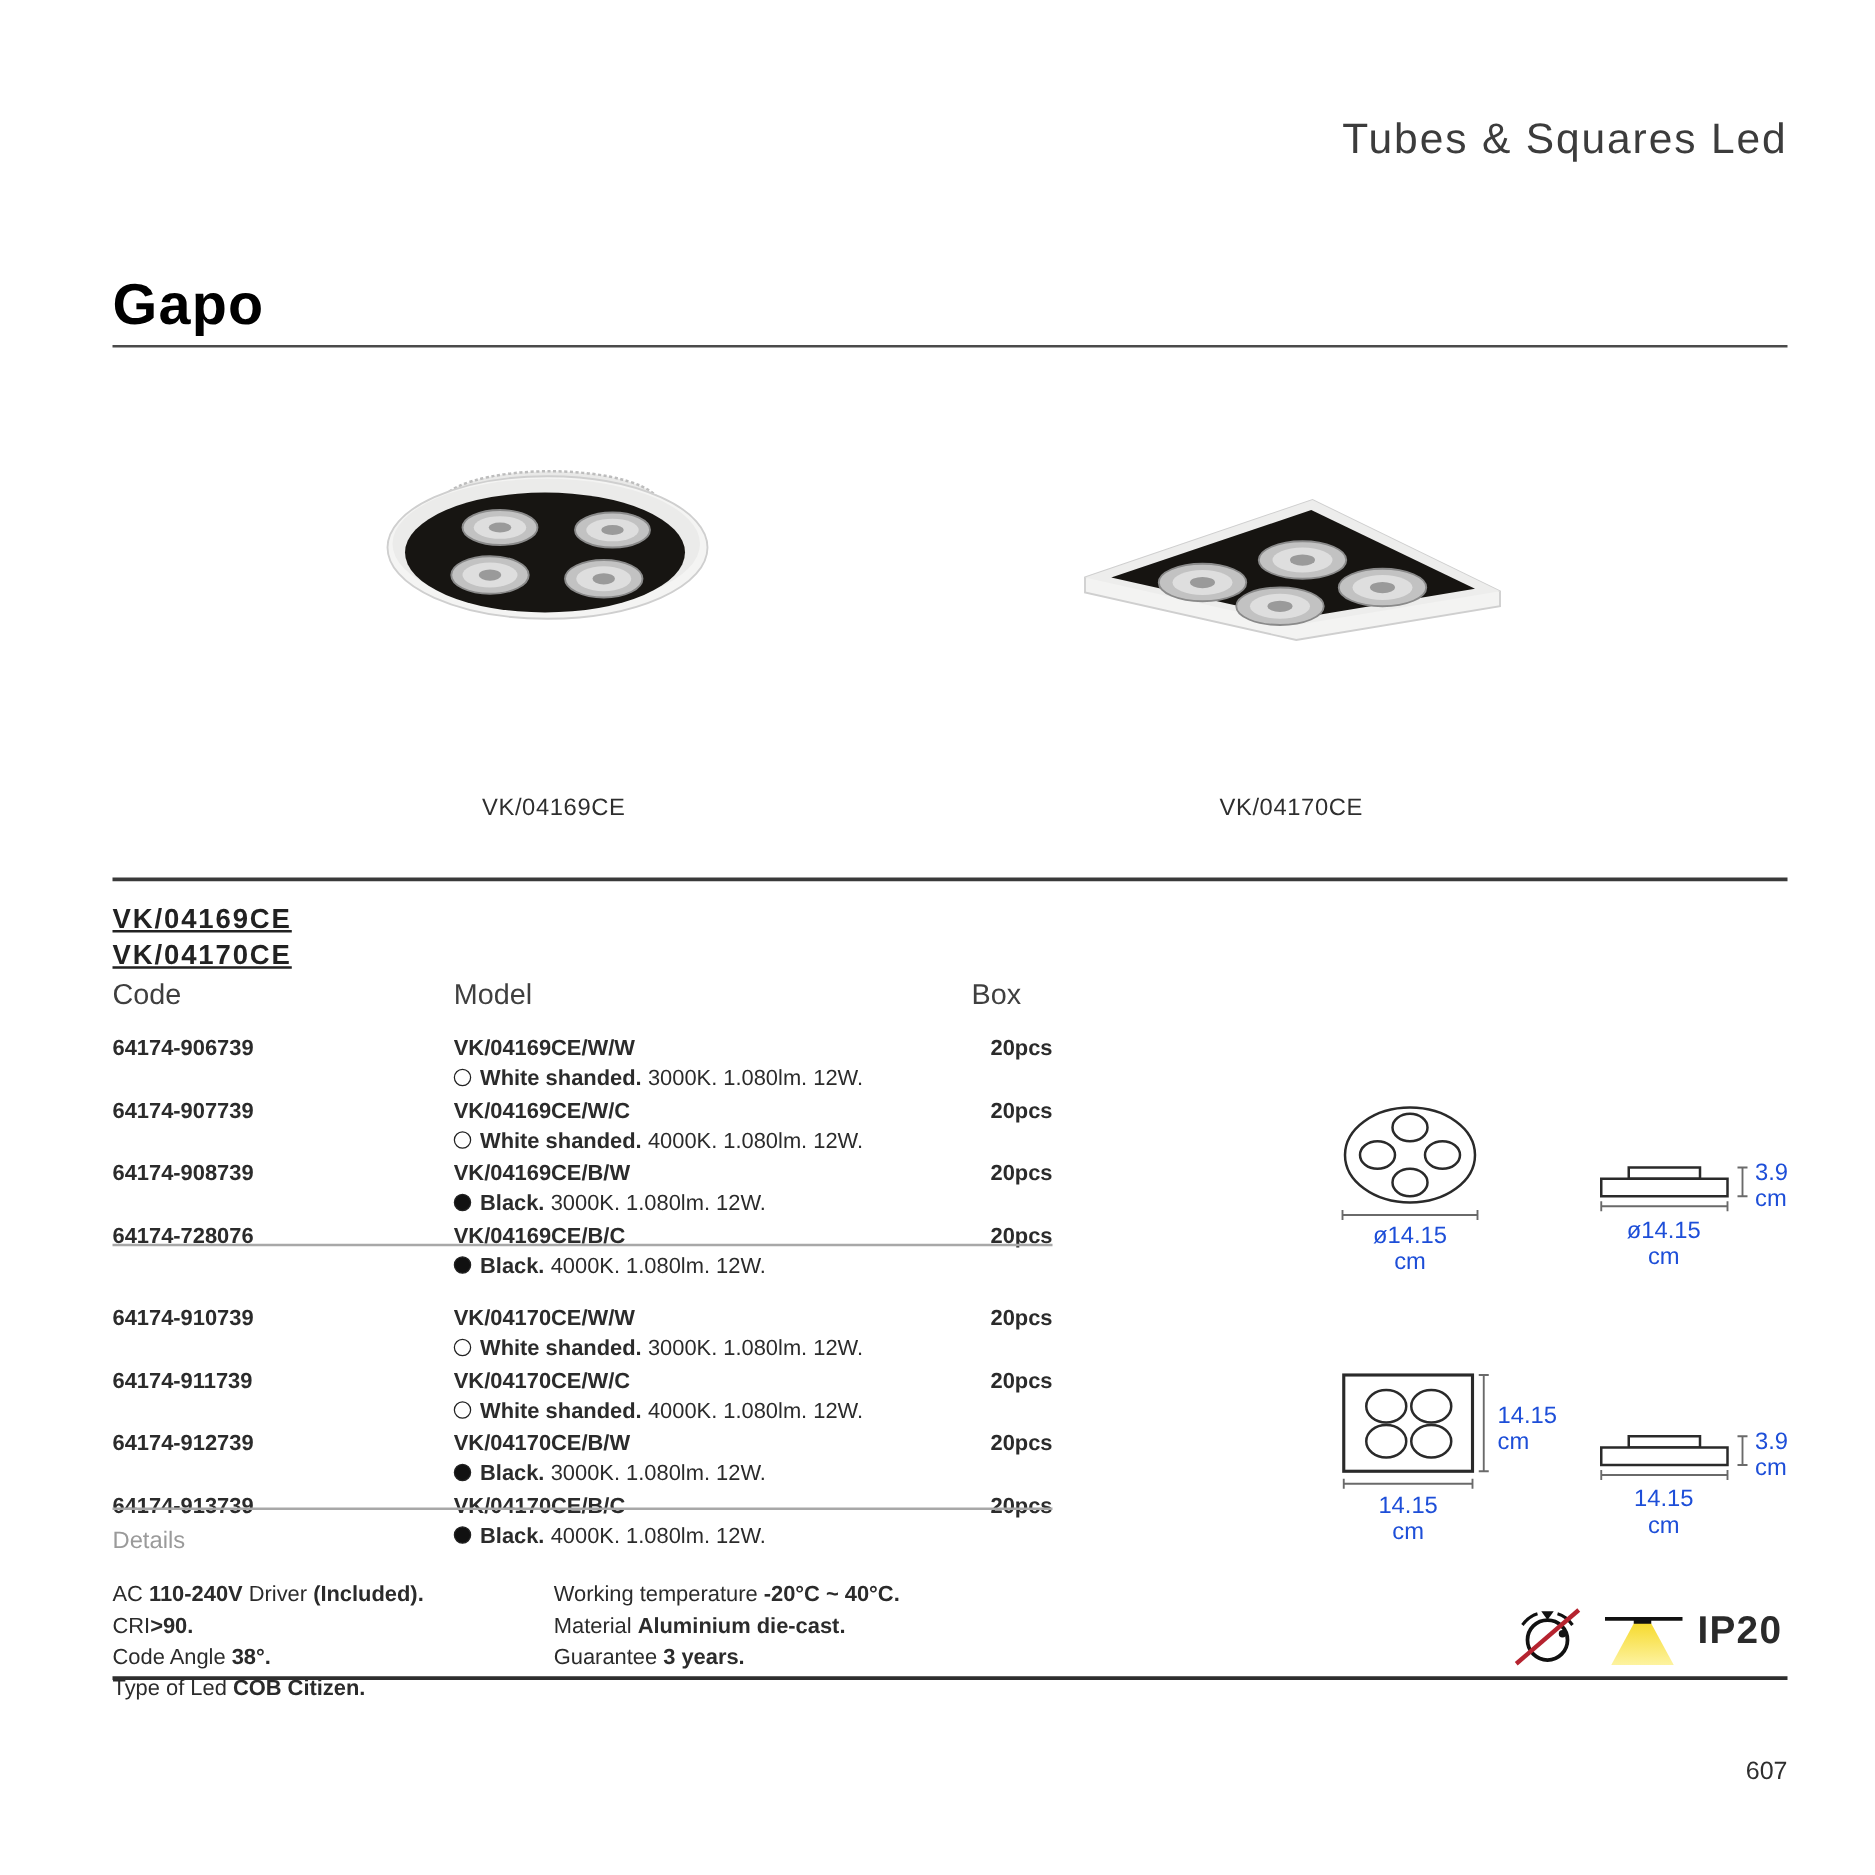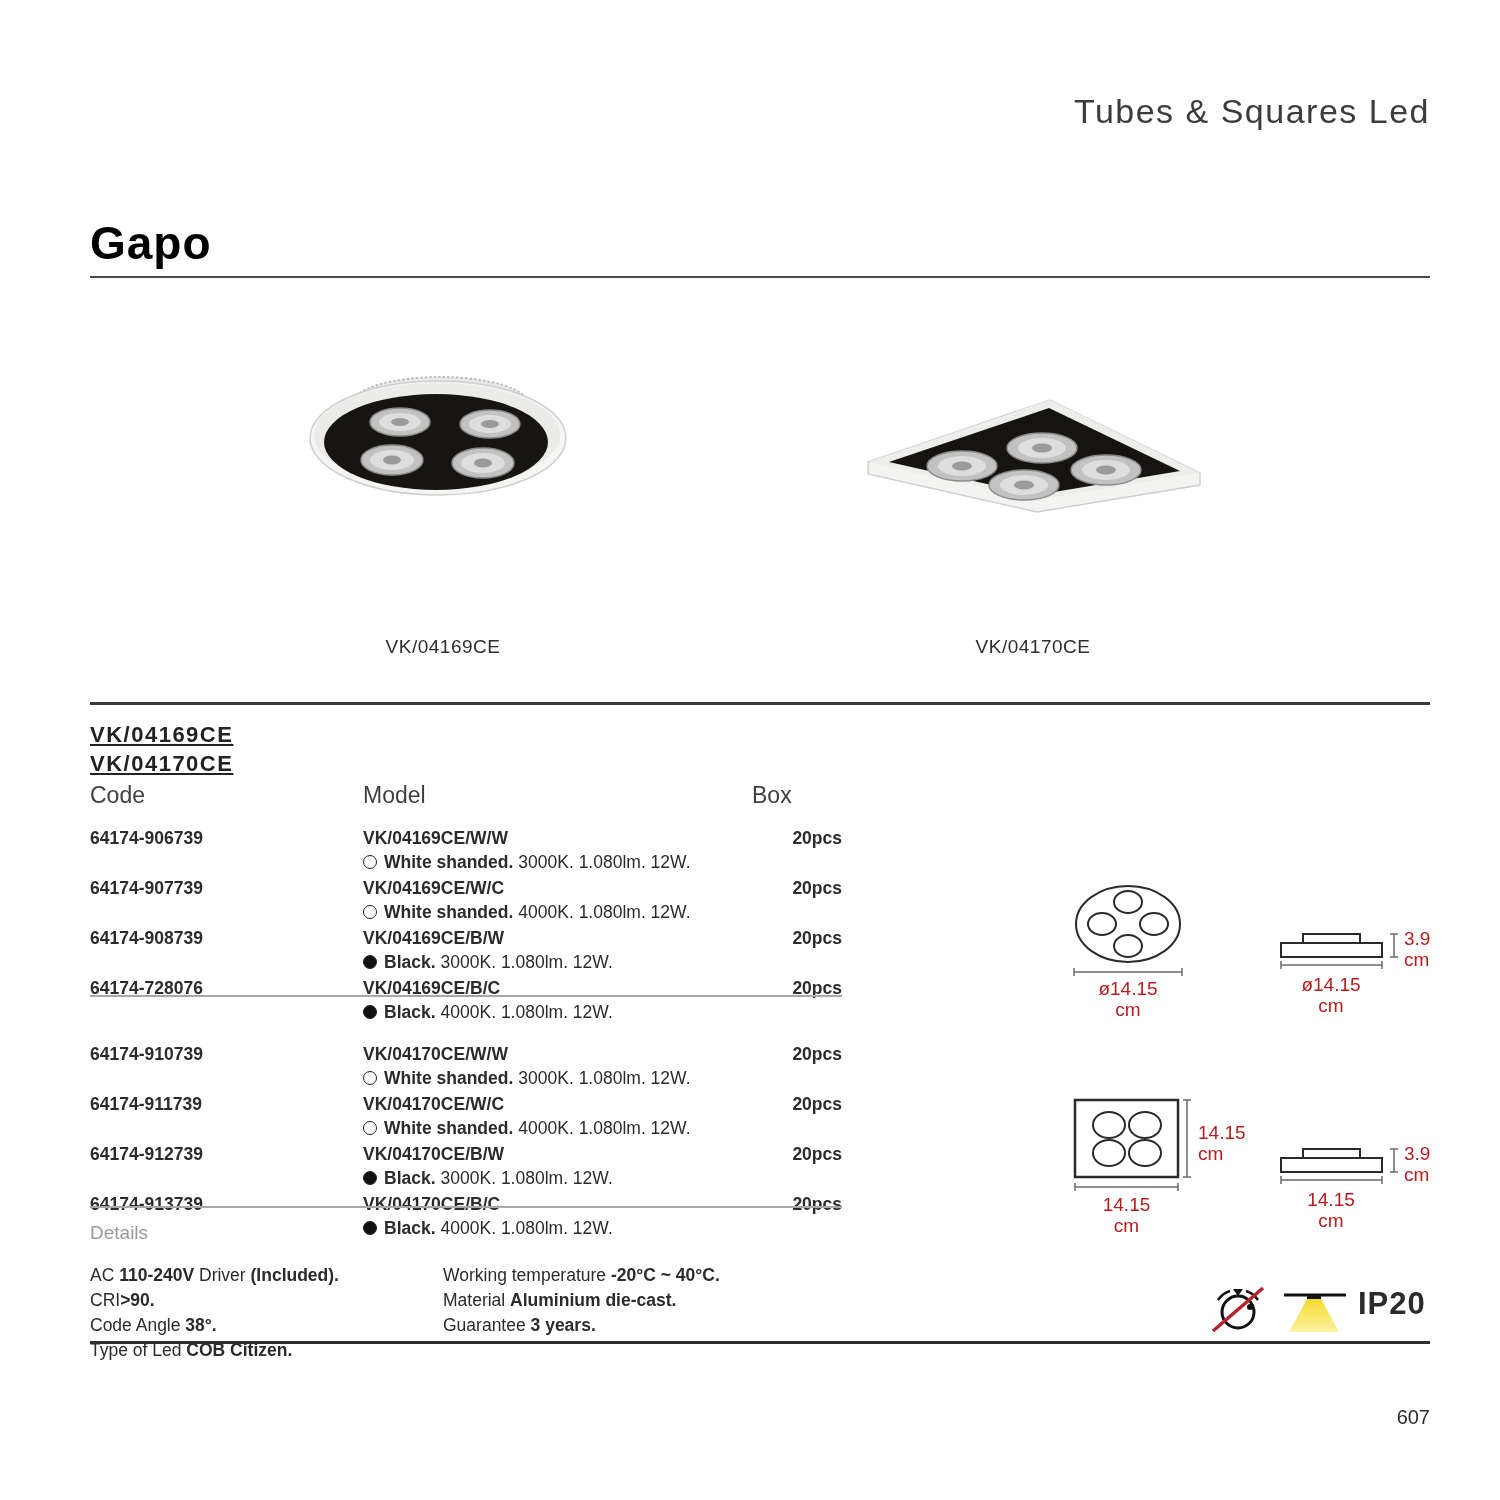--- a/index.html
+++ b/index.html
@@ -25,41 +25,41 @@
   .photo-label { position:absolute; top:636px; font-size:19px; color:#2e2e2e; letter-spacing:0.5px; text-align:center; width:230px; }
 
   .code-links { position:absolute; top:720px; left:90px; }
   .code-link {
     display:block; font-size:22px; font-weight:700; letter-spacing:1.5px;
     color:#222; text-decoration:underline; line-height:29px; cursor:pointer;
   }
 
   .table { position:absolute; top:782px; left:90px; width:752px; height:430px; font-size:17.5px; }
   .t-header { position:absolute; top:0; width:100%; display:flex; color:#3f3f3f; font-size:23px; }
-  .th-code { width:273px; } .th-model { flex:1; } .th-box { width:90px; text-align:left; }
+  .th-code { width:273px; } .th-model { flex:1; } .th-box { width:90px; text-align:center; }
   .t-group { position:absolute; width:100%;margin-top:28px; }
   .t-group1 { top:18px; } .t-group2 { top:234px; }
   .t-row { display:flex; height:50px; }
   .c-code { width:273px; font-weight:700; }
   .c-model { flex:1; }
   .model-name { font-weight:700; }
   .model-desc { margin-top:3px; }
   .c-box { width:90px; text-align:right; font-weight:700; }
   .dot { display:inline-block; width:12px; height:12px; border:1.5px solid #222; border-radius:50%; margin-right:7px; vertical-align:-1px; background:#fff; }
   .dot.filled { background:#111; }
   .b { font-weight:700; }
   .specs { margin-left:5px; }
 
   .details { position:absolute; top:1222px; left:90px; width:770px; font-size:17.5px; }
   .details-label { color:#9a9a9a; font-size:19px; margin-bottom:19px; }
   .details-cols { display:flex; }
   .d-left { width:353px; } .d-right { flex:1; }
   .spec-line { line-height:25px; }
 
-  .draw { position:absolute; color:#b91c1c; }
+  .draw { position:absolute; color:#1d4ed8; }
   .dim-label { position:absolute; text-align:center; font-size:19px; line-height:21px; }
   .dim-label span { display:block; }
   .dim-side { position:absolute; font-size:19px; line-height:21px; text-align:left; }
   .dim-side span { display:block; }
 
   .ip-rating { position:absolute; left:1358px; top:1286px; font-size:31px; font-weight:700; color:#2a2a2a; letter-spacing:1px; }
   .page-number { position:absolute; top:1406px; right:70px; font-size:20px; color:#2e2e2e; }
 </style>
 </head>
 <body>

